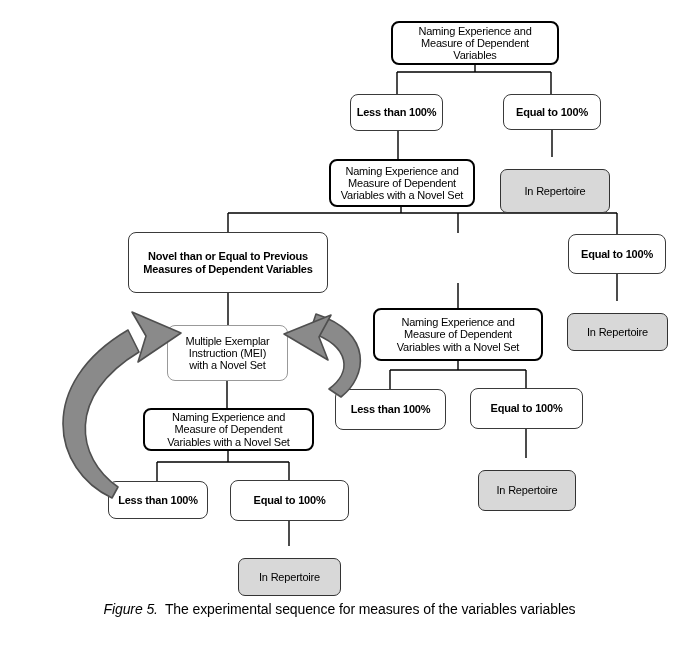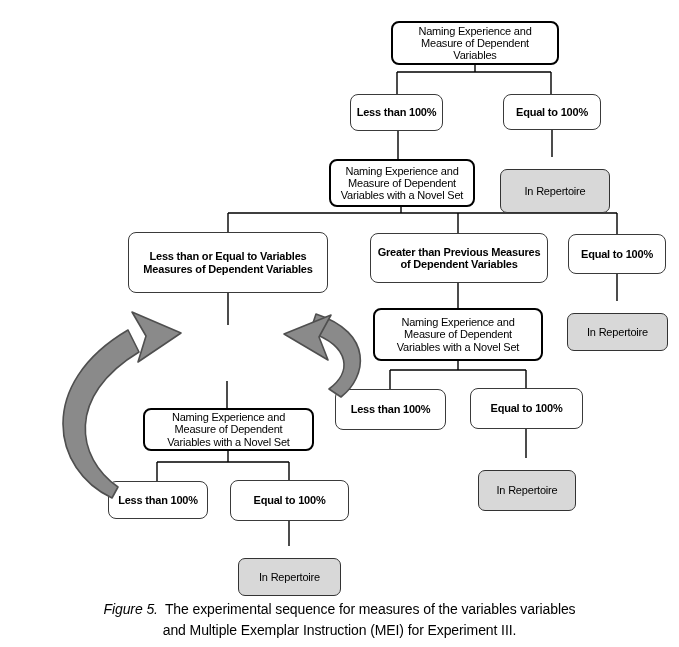--- a/index.html
+++ b/index.html
@@ -71,26 +71,27 @@
 
   <div class="node b-thick" id="n-top">Naming Experience and
 Measure of Dependent
 Variables</div>
   <div class="node b-thin" id="n-lt100-a">Less than 100%</div>
   <div class="node b-thin" id="n-eq100-a">Equal to 100%</div>
   <div class="node b-gray" id="n-inrep-a">In Repertoire</div>
   <div class="node b-thick" id="n-novel-a">Naming Experience and
 Measure of Dependent
 Variables with a Novel Set</div>
-  <div class="node b-thin" id="n-lteprev">Less than or Equal to Variables
+  <div class="node b-thin" id="n-lteprev">Novel than or Equal to Previous
 Measures of Dependent Variables</div>
-  <div class="node b-thin" id="n-gtprev">Greater than Previous Measures
-of Dependent Variables</div>
   <div class="node b-thin" id="n-eq100-b">Equal to 100%</div>
   <div class="node b-gray" id="n-inrep-b">In Repertoire</div>
+  <div class="node b-mei" id="n-mei">Multiple Exemplar
+Instruction (MEI)
+with a Novel Set</div>
   <div class="node b-thick" id="n-novel-b">Naming Experience and
 Measure of Dependent
 Variables with a Novel Set</div>
   <div class="node b-thin" id="n-lt100-b">Less than 100%</div>
   <div class="node b-thin" id="n-eq100-c">Equal to 100%</div>
   <div class="node b-gray" id="n-inrep-c">In Repertoire</div>
   <div class="node b-thick" id="n-novel-c">Naming Experience and
 Measure of Dependent
 Variables with a Novel Set</div>
   <div class="node b-thin" id="n-lt100-c">Less than 100%</div>
@@ -101,16 +102,15 @@
     <g style="fill:var(--arrow-fill);stroke:var(--arrow-stroke);stroke-width:1.6;stroke-linejoin:round;">
       <path d="M 112 498 C 52 470, 36 384, 128 330 L 139 352 C 66 396, 76 458, 118 487 Z"></path>
       <path d="M 181 333 L 132 312 L 146 336 L 138 362 Z"></path>
       <path d="M 341 397 C 367 377, 374 333, 316 314 L 310 332 C 352 347, 351 373, 329 389 Z"></path>
       <path d="M 284 334 L 331 315 L 319 337 L 328 360 Z"></path>
     </g>
   </svg>
 
   <div class="caption">
     <div><span class="fig-label">Figure 5.</span><span>The experimental sequence for measures of the variables variables</span></div>
-    <div>and Multiple Exemplar Instruction (MEI) for Experiment III.</div>
   </div>
 
 </div>
 
 </body></html>

